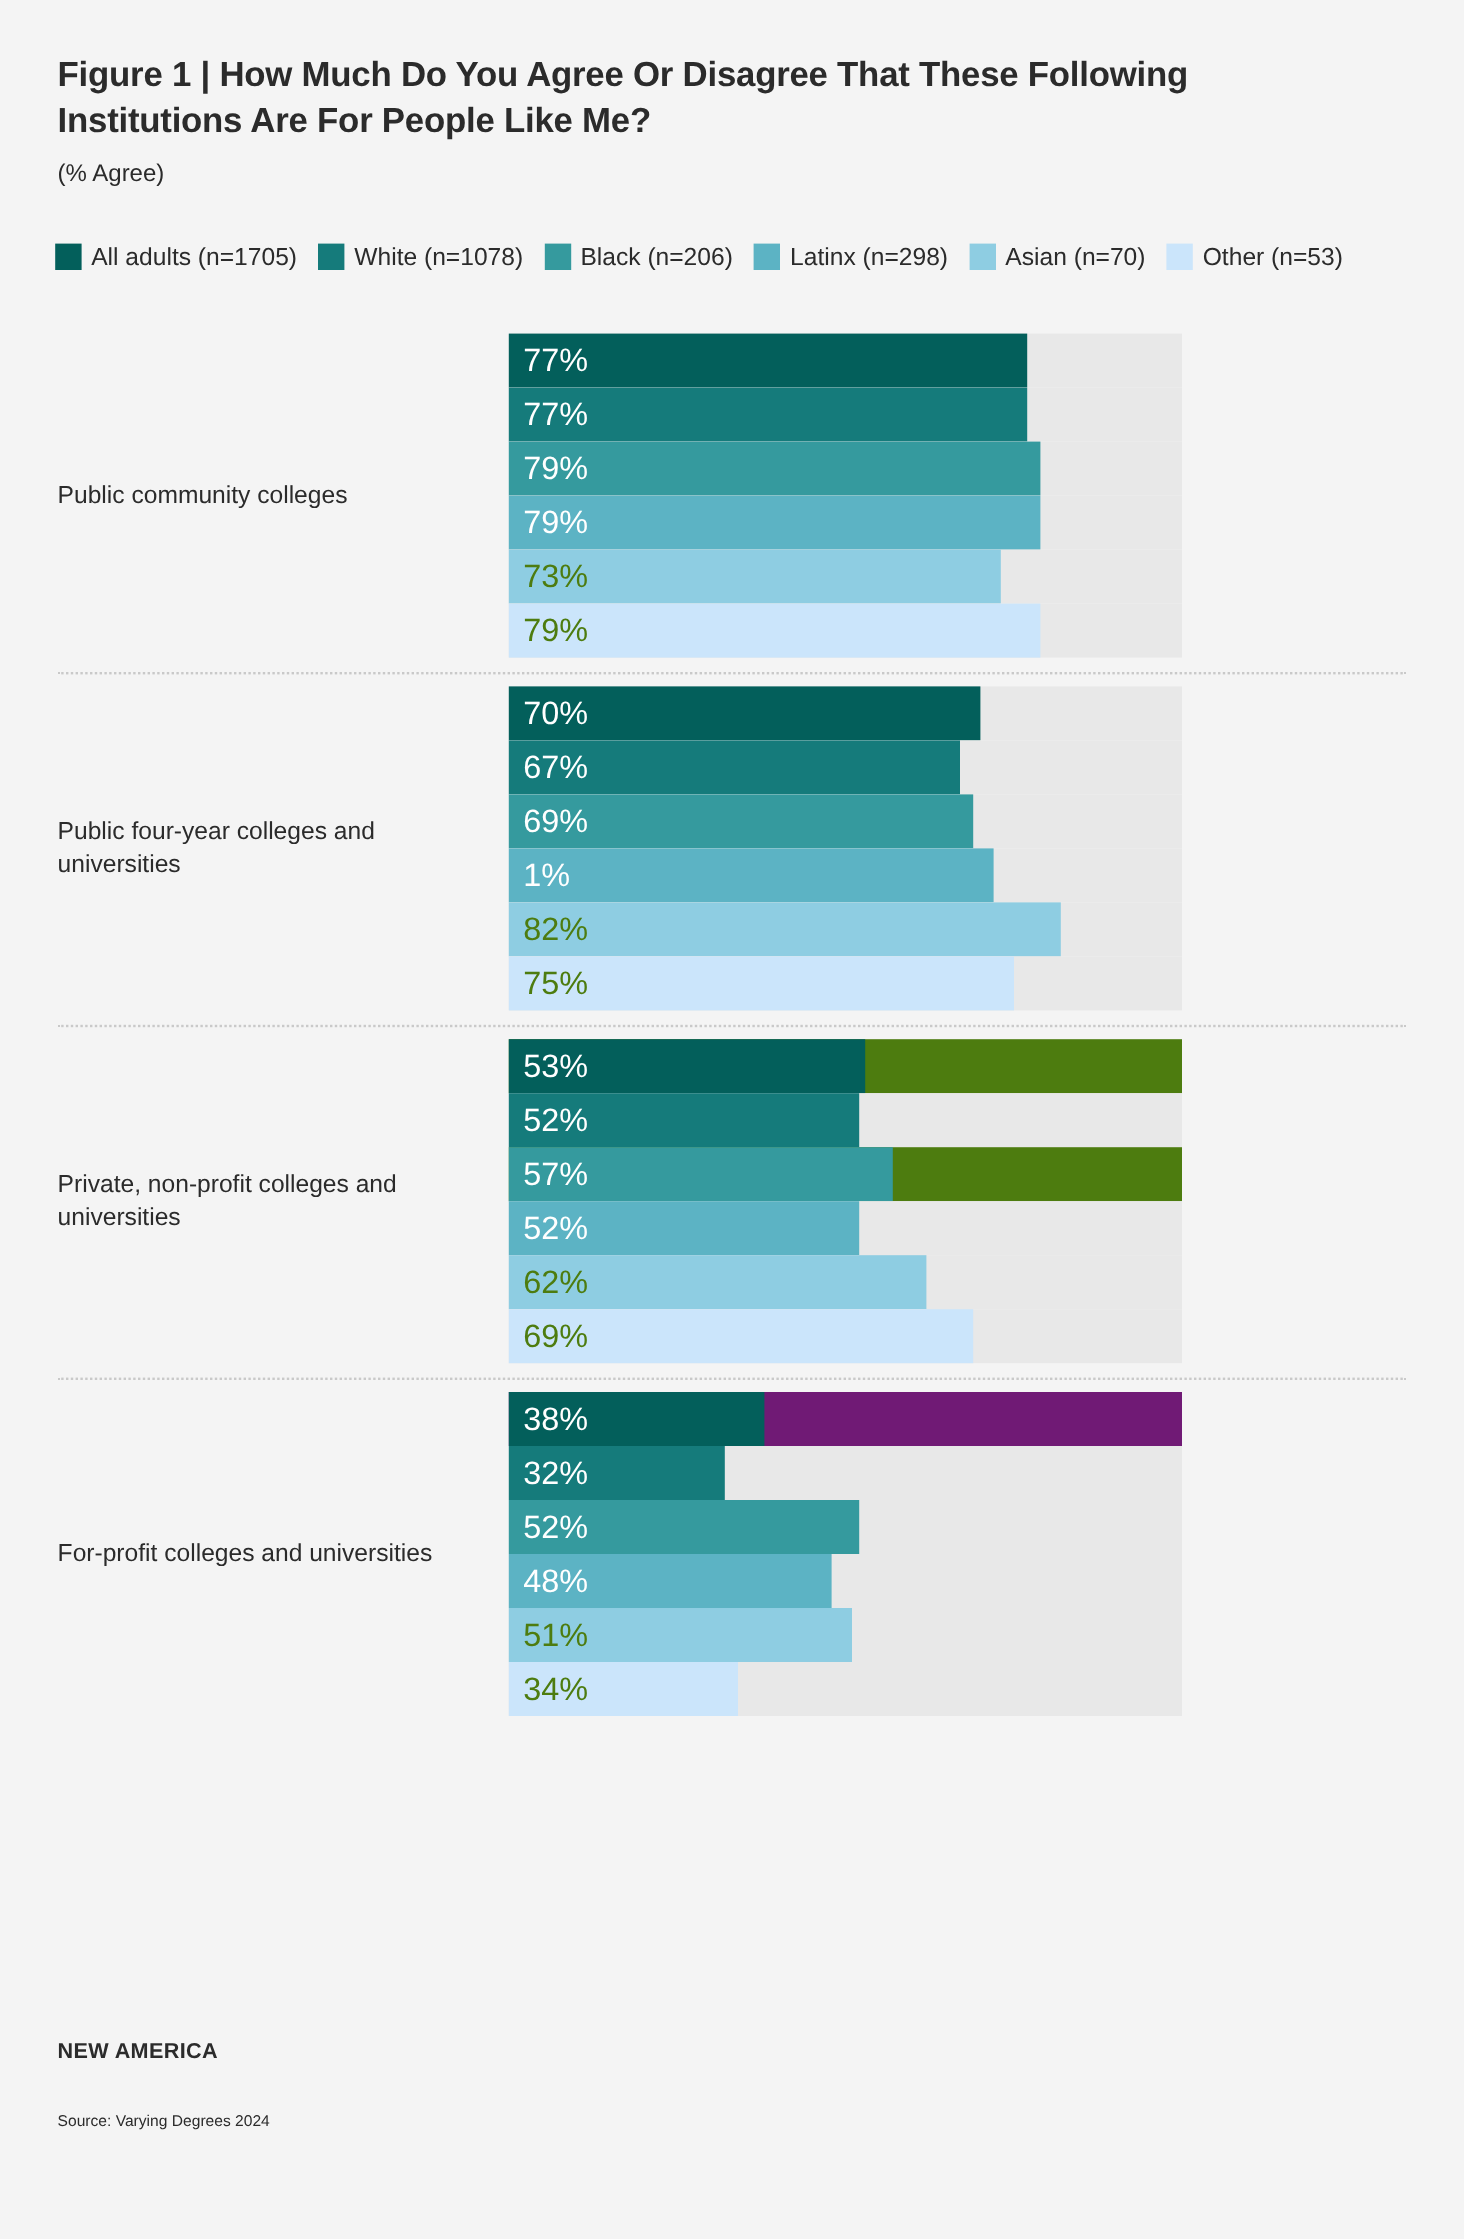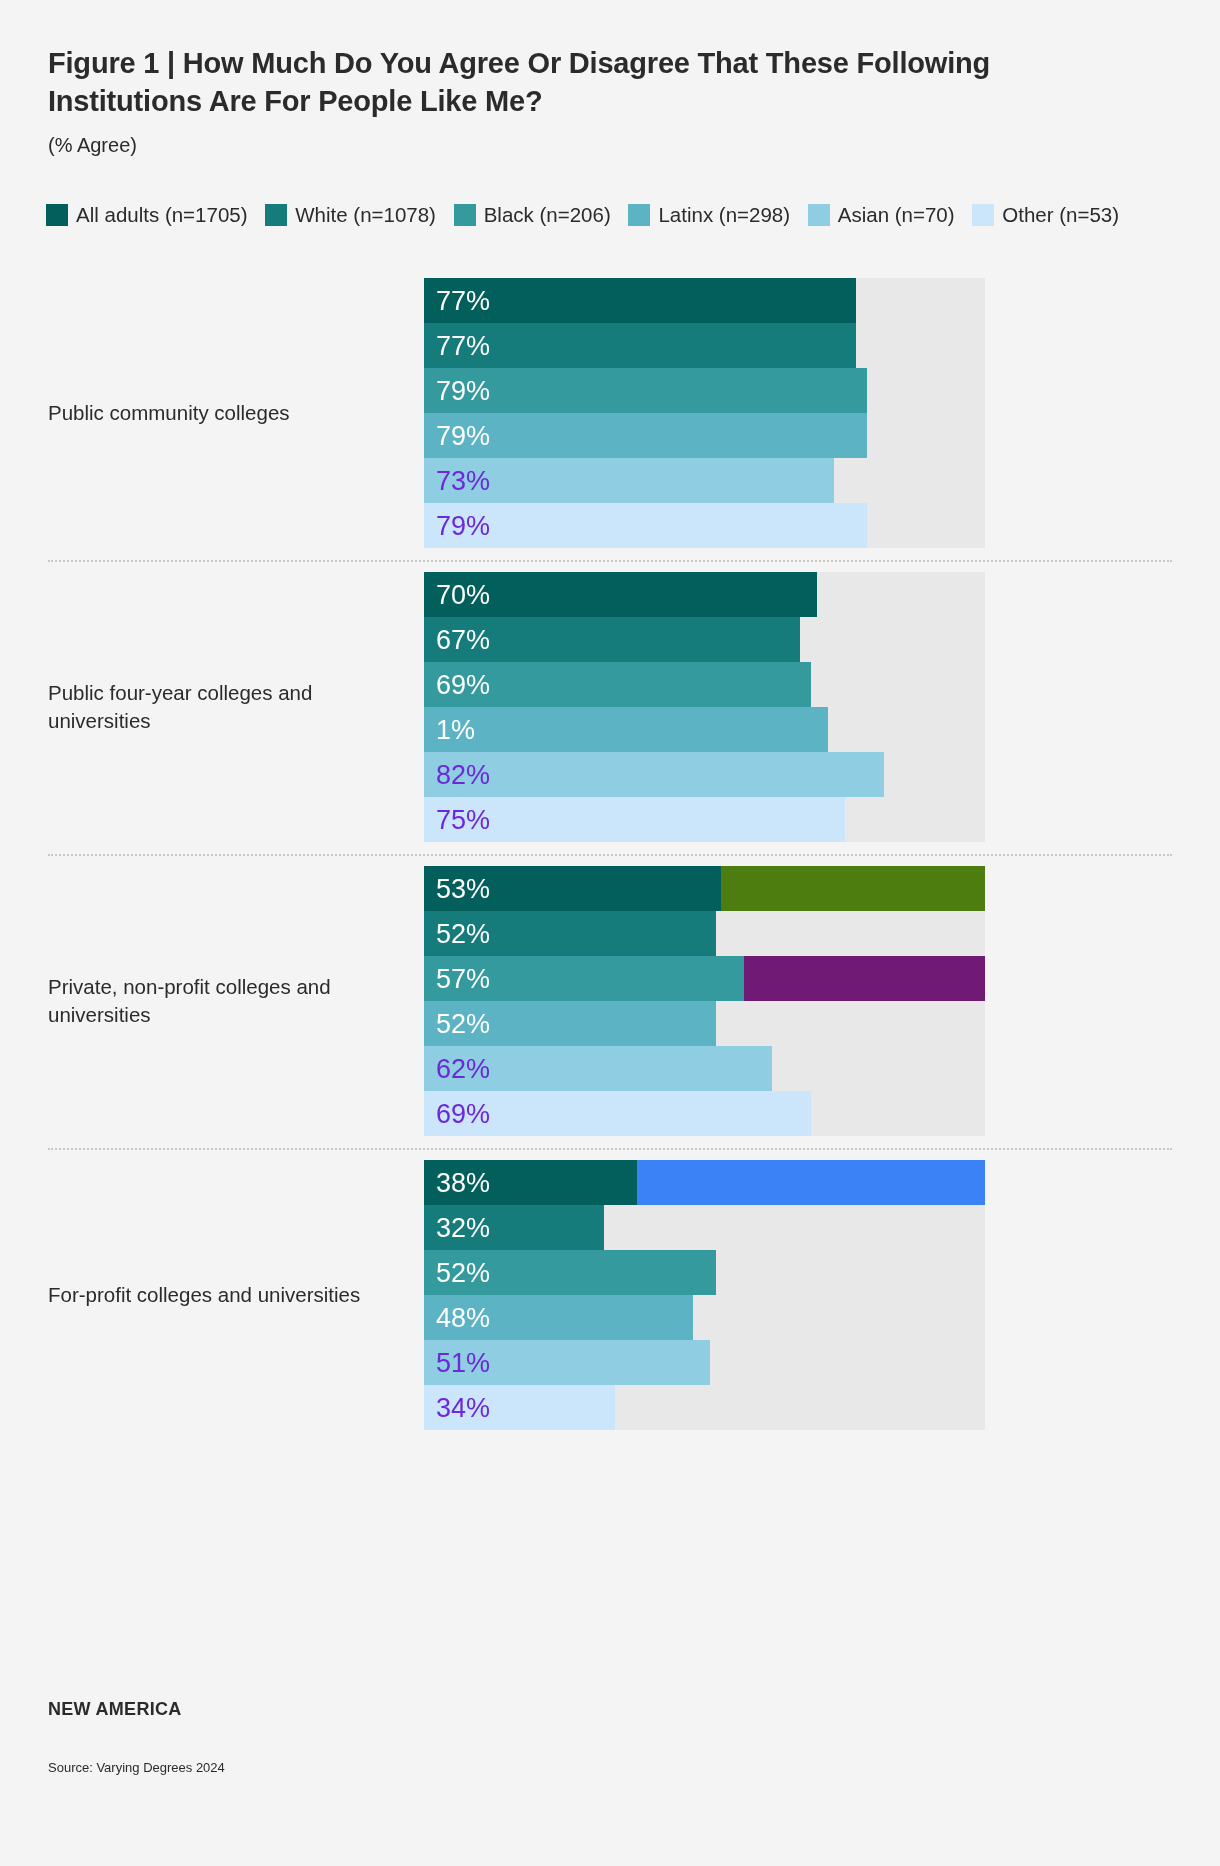--- a/index.html
+++ b/index.html
@@ -124,21 +124,21 @@
   .bar-value {
     position: absolute;
     left: 12px;
     top: 50%;
     transform: translateY(-50%);
     font-size: 27px;
     line-height: 1;
     white-space: nowrap;
   }
   .bar-value.light { color: #ffffff; }
-  .bar-value.dark  { color: #6d28d9; }
+  .bar-value.dark  { color: #4d7c0f; }
 
   
   .source {
     position: absolute;
     left: 48px;
     top: 1760px;
     font-size: 13px;
     color: #2b2b2b;
   }
   .brand {
@@ -231,21 +231,21 @@
           <div class="group-label">Private, non-profit colleges and universities</div>
           <div class="bars">
             <div class="bar-row" style="background: #4d7c0f;">
               <div class="bar-fill" style="background: rgb(3, 95, 91); width: 297.33px;"></div>
               <span class="bar-value light">53%</span>
             </div>
             <div class="bar-row" style="background: rgb(232, 232, 232);">
               <div class="bar-fill" style="background: rgb(21, 123, 123); width: 291.72px;"></div>
               <span class="bar-value light">52%</span>
             </div>
-            <div class="bar-row" style="background: #701a75;">
+            <div class="bar-row" style="background: #4d7c0f;">
               <div class="bar-fill" style="background: rgb(53, 154, 158); width: 319.77px;"></div>
               <span class="bar-value light">57%</span>
             </div>
             <div class="bar-row" style="background: rgb(232, 232, 232);">
               <div class="bar-fill" style="background: rgb(92, 179, 196); width: 291.72px;"></div>
               <span class="bar-value light">52%</span>
             </div>
             <div class="bar-row" style="background: rgb(232, 232, 232);">
               <div class="bar-fill" style="background: rgb(142, 205, 226); width: 347.82px;"></div>
               <span class="bar-value dark">62%</span>
@@ -255,21 +255,21 @@
               <span class="bar-value dark">69%</span>
             </div>
           </div>
         </div>
       </div>
       <div class="group" style="padding-top: 12px; padding-bottom: 12px;">
         <div class="group-sep"></div>
         <div class="group-inner">
           <div class="group-label">For-profit colleges and universities</div>
           <div class="bars">
-            <div class="bar-row" style="background: #3b82f6;">
+            <div class="bar-row" style="background: #701a75;">
               <div class="bar-fill" style="background: rgb(3, 95, 91); width: 213.18px;"></div>
               <span class="bar-value light">38%</span>
             </div>
             <div class="bar-row" style="background: rgb(232, 232, 232);">
               <div class="bar-fill" style="background: rgb(21, 123, 123); width: 179.52px;"></div>
               <span class="bar-value light">32%</span>
             </div>
             <div class="bar-row" style="background: rgb(232, 232, 232);">
               <div class="bar-fill" style="background: rgb(53, 154, 158); width: 291.72px;"></div>
               <span class="bar-value light">52%</span>

